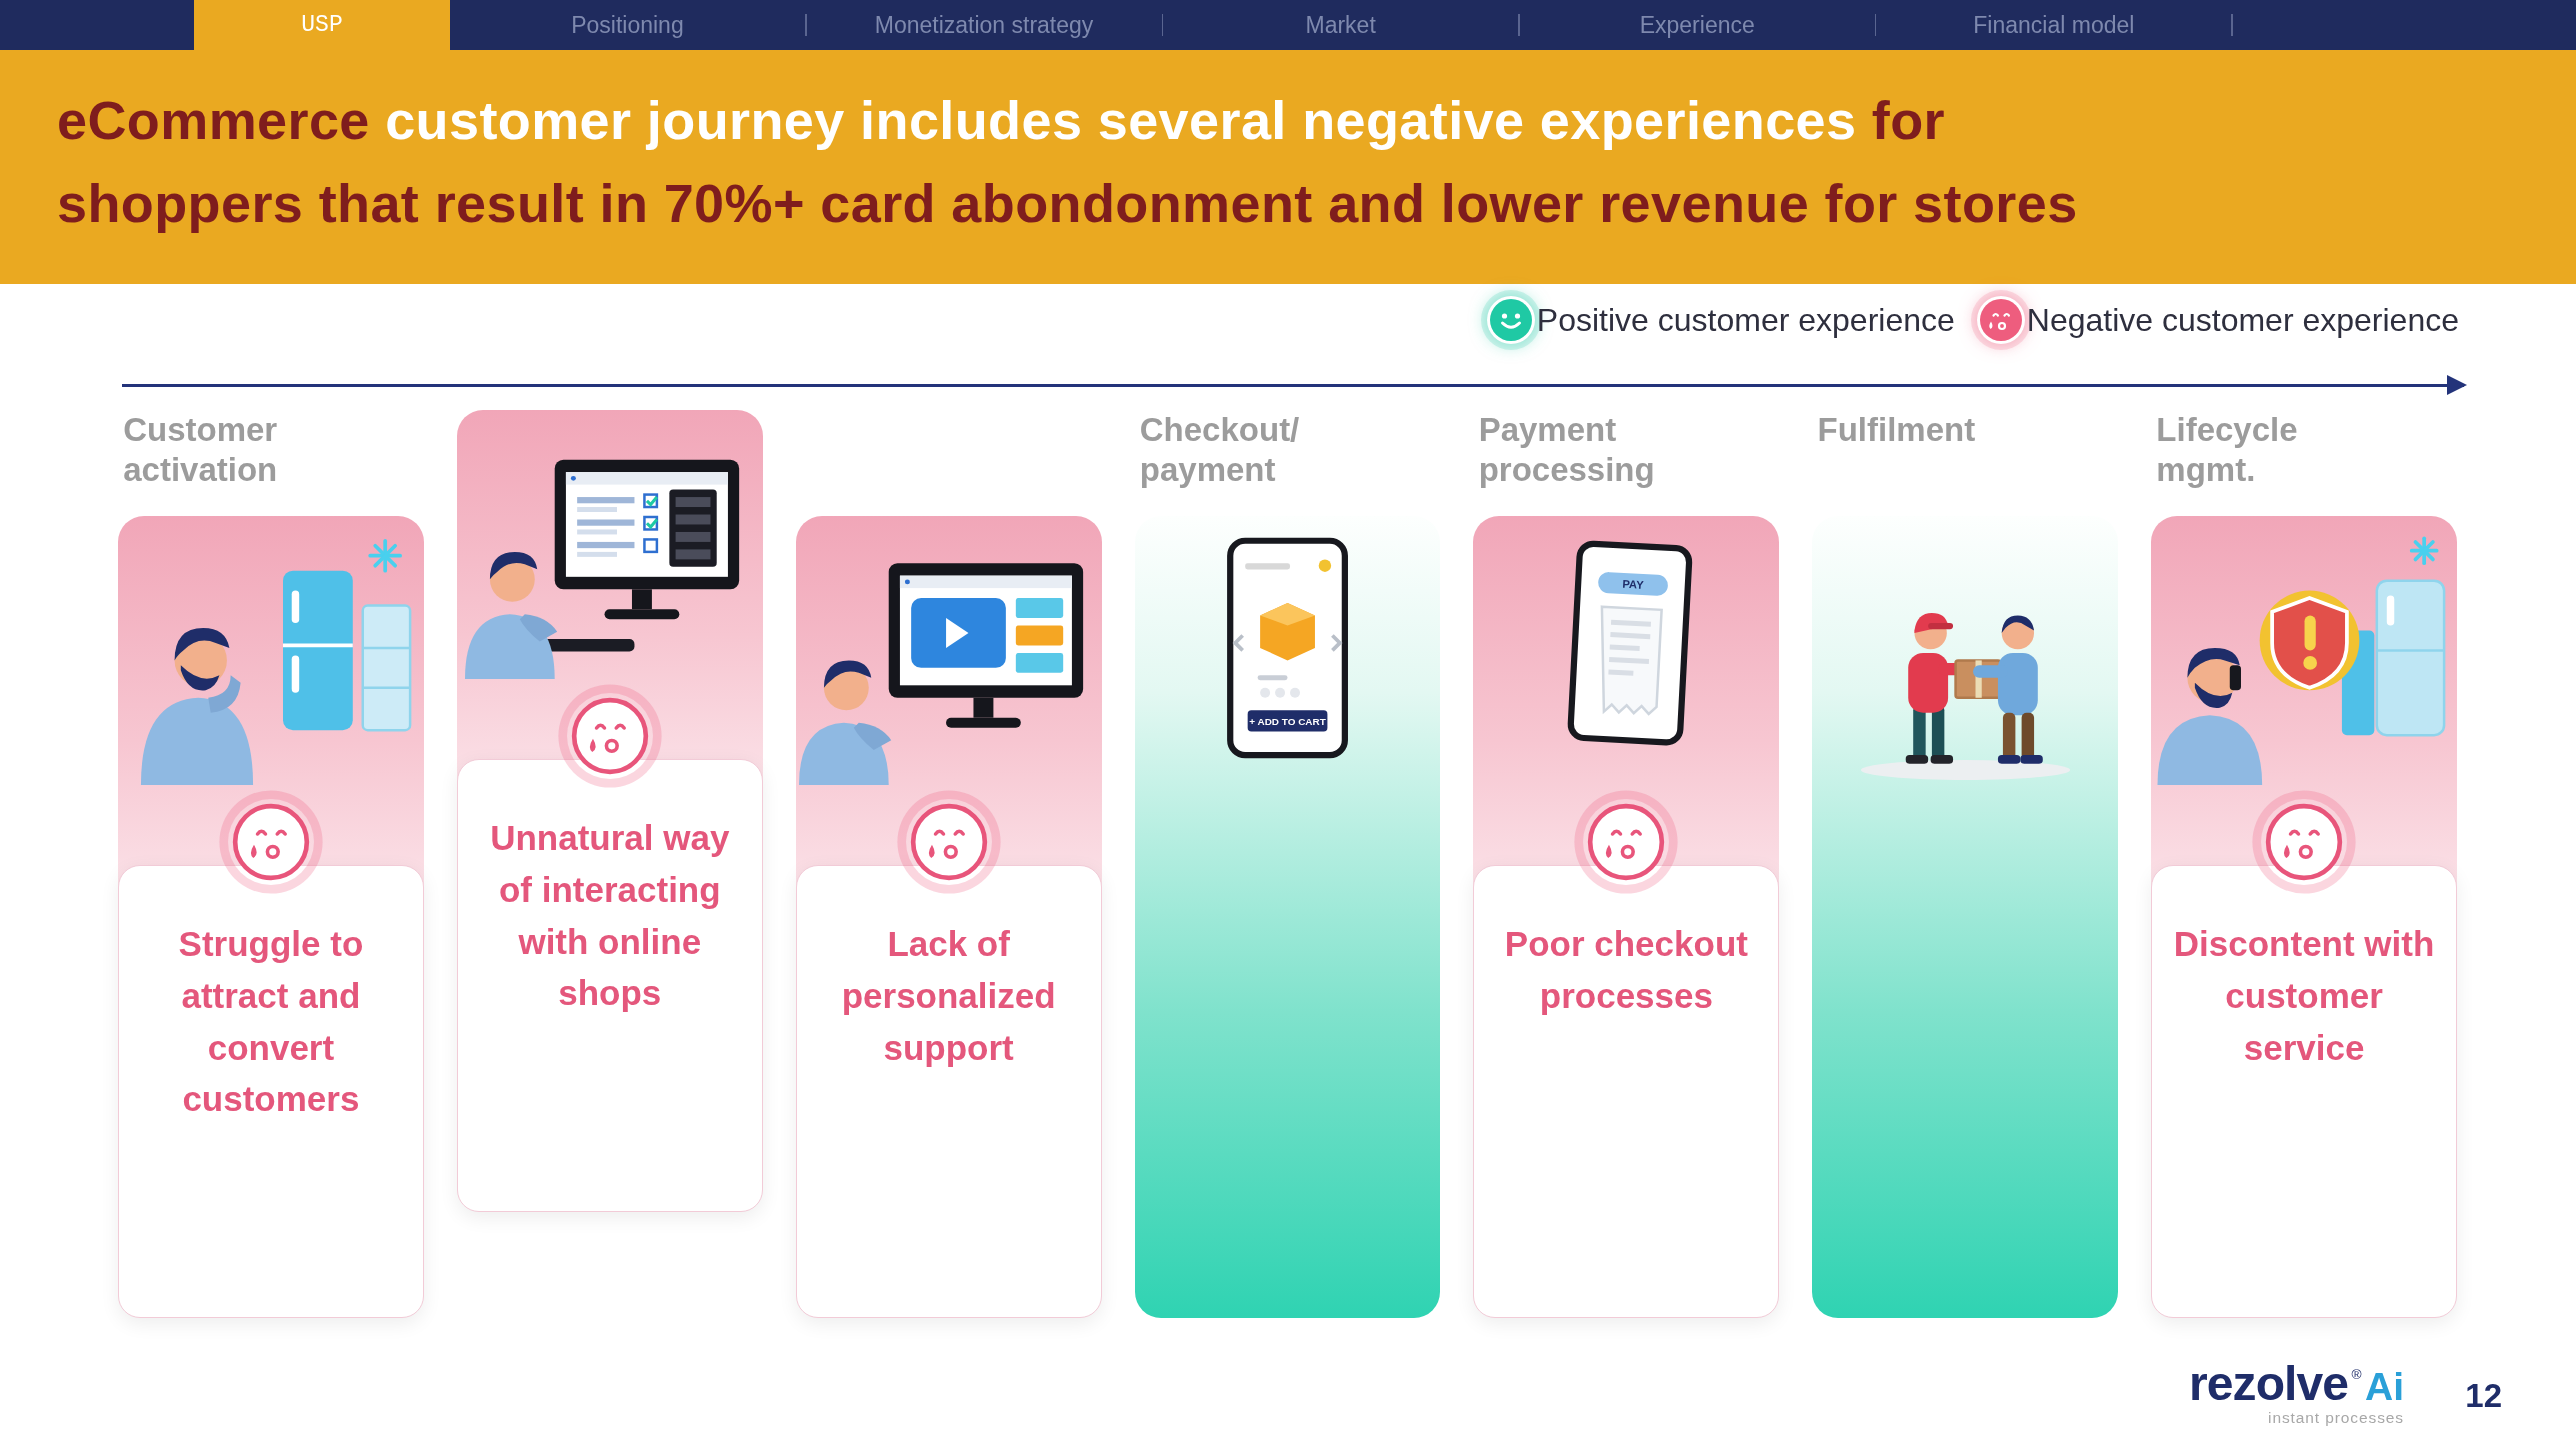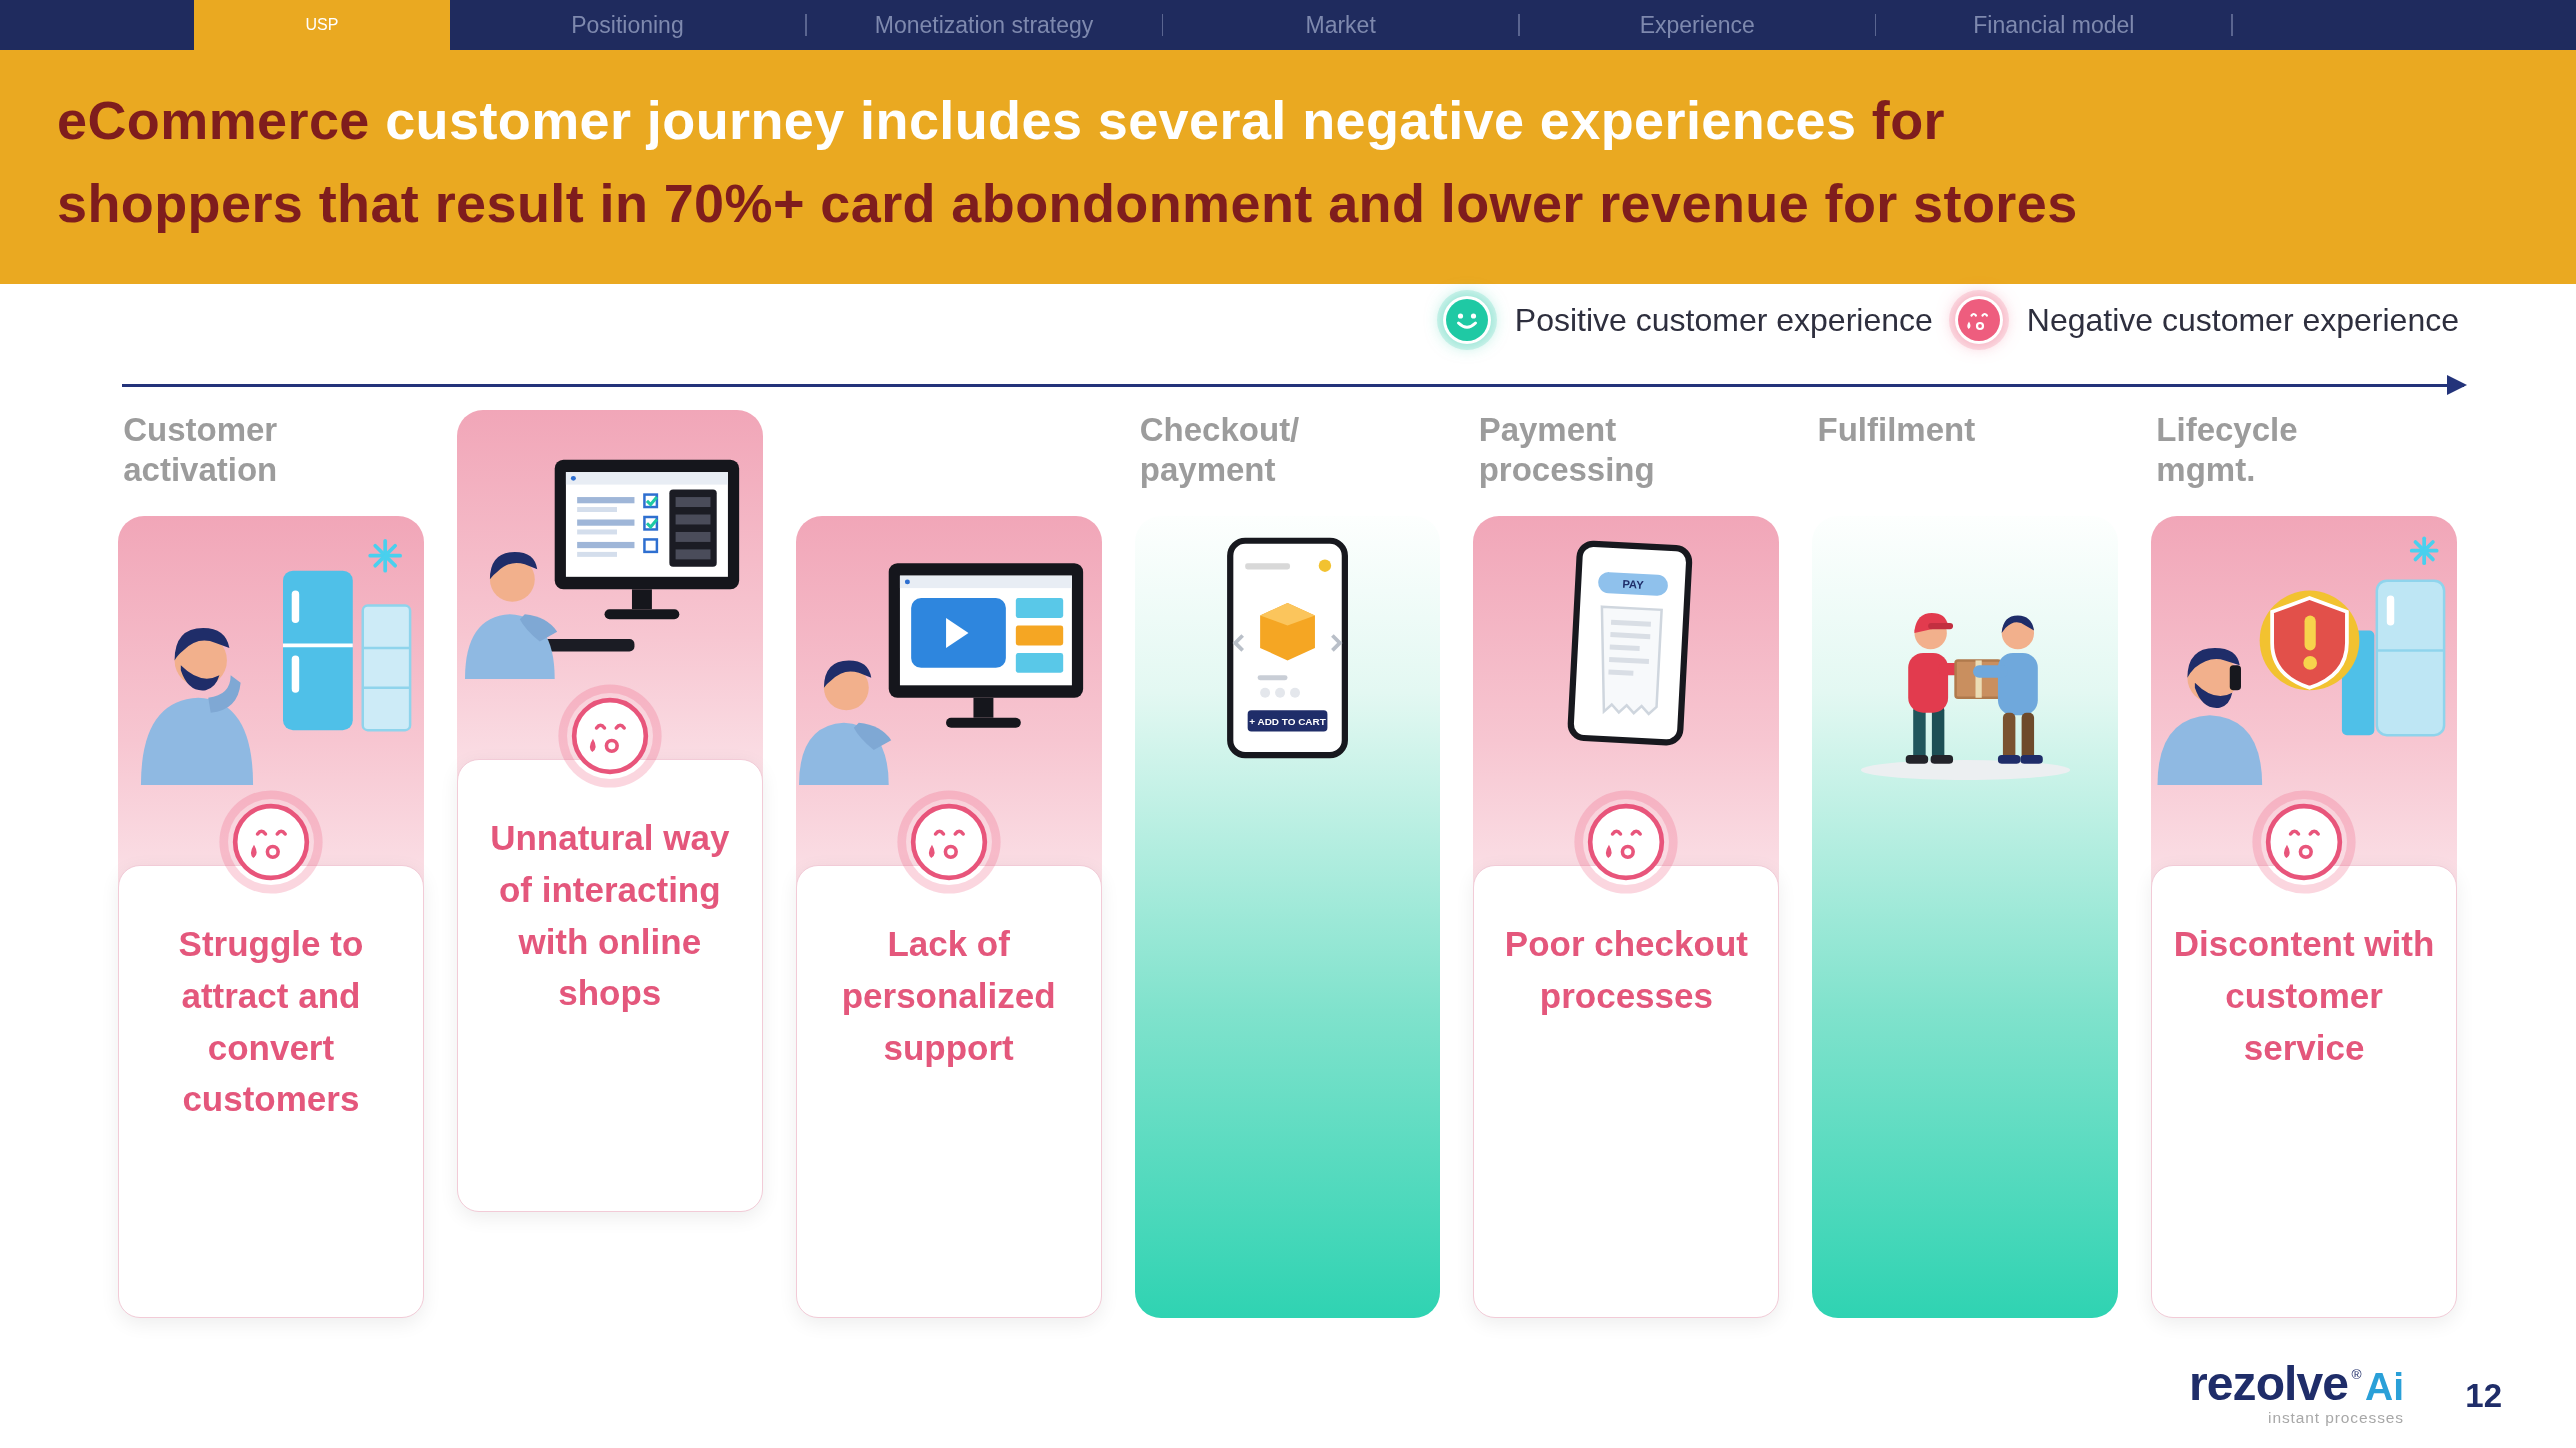--- a/index.html
+++ b/index.html
@@ -1,34 +1,34 @@
 <!DOCTYPE html>
 <html style="font-size:13.7px"><head>
 <meta charset="utf-8">
 <style>
   * { box-sizing: border-box; margin: 0; padding: 0; }
   body { margin: 0; background: #ffffff; font-family: "Liberation Sans", sans-serif; }
   #slide { position: relative; width: 2576px; height: 1449px; background: #ffffff; overflow: hidden; }
 
   
   .nav { position: absolute; top: 0; left: 0; right: 0; height: 50px; background: #1F2B5E; display: flex; align-items: stretch; }
-  .nav-tab-active { margin-left: 194px; width: 256px; background: #EAA921; color: #ffffff; display: flex; align-items: center; justify-content: center; font-size: 16px; font-weight: 500; }
+  .nav-tab-active { margin-left: 194px; width: 256px; background: #EAA921; color: #ffffff; display: flex; align-items: center; justify-content: center; font-size: 23px; font-weight: 500; font-family: Liberation Mono, monospace; }
   .nav-rest { flex: 1; display: flex; align-items: center; padding-right: 343px; }
   .nav-item { flex: 1; text-align: center; color: #7E89AE; font-size: 23px; cursor: pointer; }
   .nav-div { width: 1.7px; height: 22px; background: #5A6590; flex: 0 0 auto; }
 
   
   .banner { position: absolute; top: 50px; left: 0; right: 0; height: 234px; background: #EAA921; }
   .title { padding: 29px 52px 0 57px; font-size: 54px; font-weight: 700; line-height: 1.54; letter-spacing: 0.4px; }
   .t-navy { color: #7f1d1d; }
   .t-white { color: #ffffff; }
 
   
   .legend { position: absolute; top: 296px; right: 117px; display: flex; align-items: center; gap: 22px; }
-  .legend-item { display: flex; align-items: center; gap: 24px; }
+  .legend-item { display: flex; align-items: center; gap: 2px; }
   .legend-icon { width: 48px; height: 48px; border-radius: 50%; flex: 0 0 auto; }
   .legend-icon svg { width: 100%; height: 100%; display: block; }
   .glow-pos { box-shadow: 0 0 0 6px rgba(31,201,164,0.18), 0 0 17px rgba(31,201,164,0.55); }
   .glow-neg { box-shadow: 0 0 0 6px rgba(238,93,126,0.18), 0 0 17px rgba(238,93,126,0.55); }
   .legend-label { font-size: 32px; font-weight: 500; color: #2E2F3E; }
 
   
   .arrow { position: absolute; top: 384px; left: 122px; right: 112px; height: 3.4px; background: #23337A; }
   .arrow::after { content: ""; position: absolute; right: -3.4px; top: -8.6px; width: 0; height: 0; border-left: 20.6px solid #23337A; border-top: 10.3px solid transparent; border-bottom: 10.3px solid transparent; }
 

